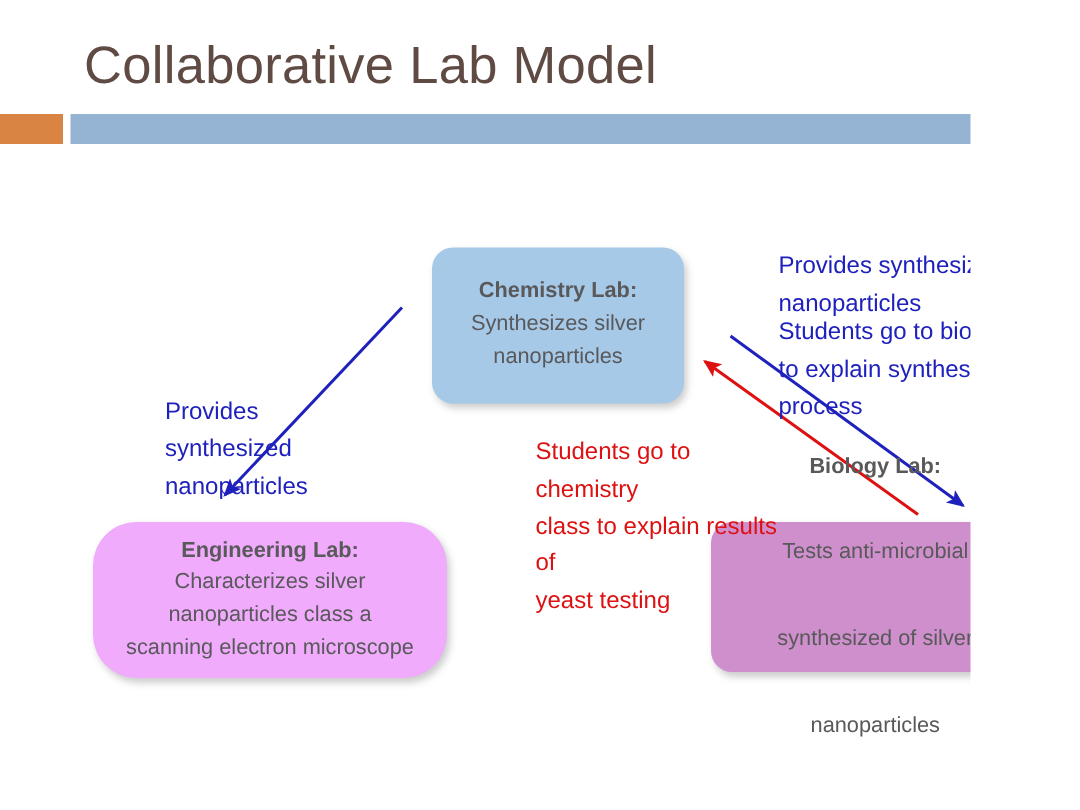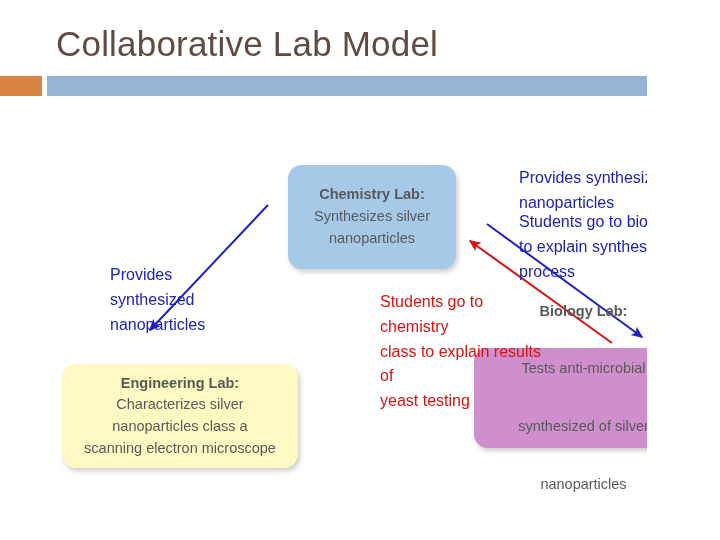--- a/index.html
+++ b/index.html
@@ -70,24 +70,25 @@
 
   #box-chemistry {
     left: 288px;
     top: 165px;
     width: 168px;
     height: 104px;
     background: #a6c9e8;
   }
   #box-engineering {
     left: 62px;
-    top: 364px;
+    top: 348px;
     width: 236px;
     height: 104px;
-    background: #fef9c3;
+    background: #f0abfc;
+    border-radius: 29px;
   }
   #box-biology {
     left: 474px;
     top: 348px;
     width: 219px;
     height: 100px;
     background: #cf8fcc;
     gap: 36px;
   }
 
@@ -98,21 +99,21 @@
     line-height: 1.55;
     font-weight: normal;
     white-space: pre-line;
   }
   .annotation.blue { color: #1f21bd; }
   .annotation.red  { color: #dd1111; }
 
   #anno-left        { left: 110px; top: 215px; width: 130px; margin-top: 48px; }
   #anno-right-top   { left: 519px; top: 166px; width: 195px; }
   #anno-right-bot   { left: 519px; top: 210px; width: 200px; }
-  #anno-center-red  { left: 380px; top: 290px; width: 175px; }
+  #anno-center-red  { left: 357px; top: 290px; width: 175px; }
 
   
   #arrow-layer {
     position: absolute;
     left: 0;
     top: 0;
     width: 720px;
     height: 540px;
     pointer-events: none;
   }

